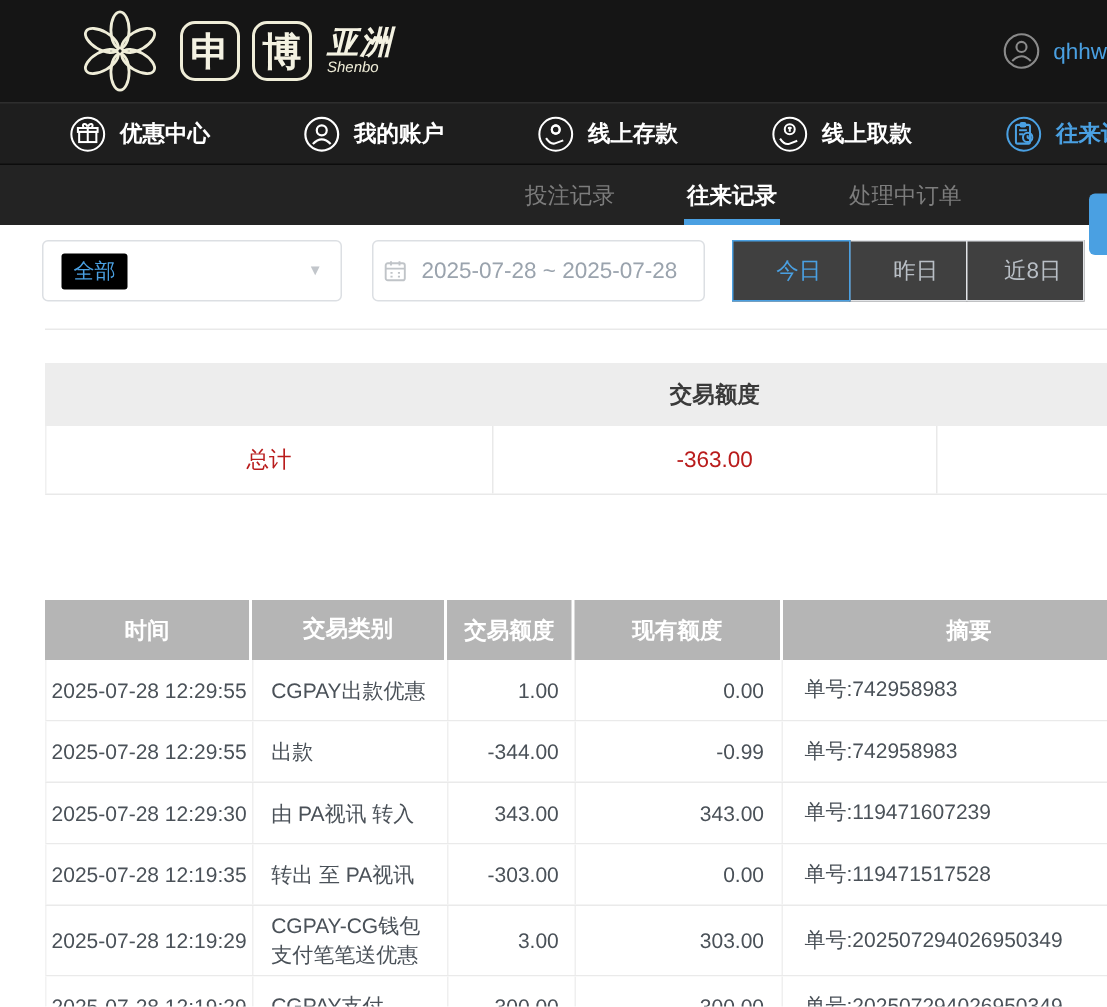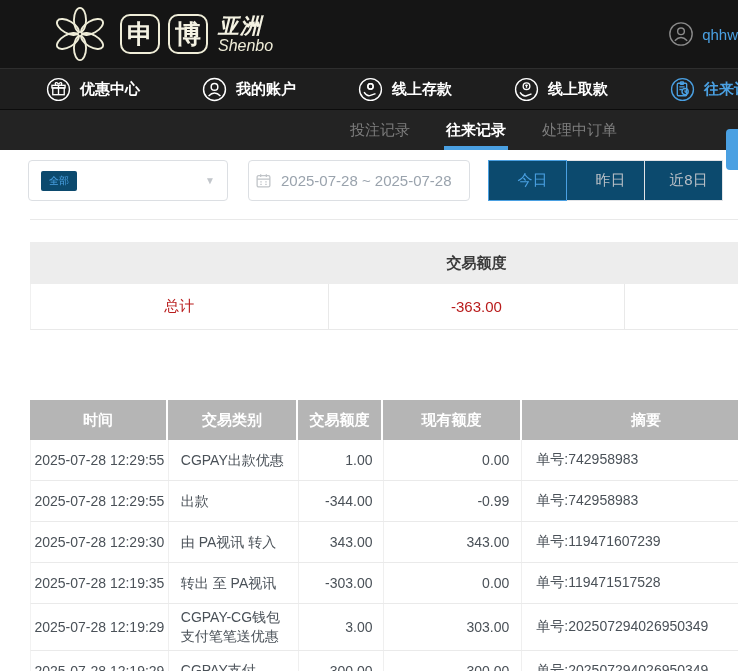--- a/index.html
+++ b/index.html
@@ -7,46 +7,46 @@
   body { font-family: "Liberation Sans", "DejaVu Sans", sans-serif; background: #fff; position: relative; }
 
   
   .top-header { height: 68px; background: #151515; display: flex; align-items: center; padding-left: 52px; }
   .logo-wrap { display: flex; align-items: center; gap: 8px; }
   .logo-flower { margin-right: 4px; }
   .logo-box { width: 40px; height: 40px; border: 2px solid #efedd8; border-radius: 10px;
     color: #f4f2e2; font-size: 26px; font-weight: bold; display: flex; align-items: center; justify-content: center; }
   .logo-region { color: #f4f2e2; line-height: 1; margin-left: 2px; font-style: italic; }
   .logo-region .cn { font-size: 21px; font-weight: bold; letter-spacing: 1px; }
-  .logo-region .en { font-size: 16px; margin-top: 2px; color: #efedd8; }
+  .logo-region .en { font-size: 10px; margin-top: 2px; color: #efedd8; }
   .user-area { margin-left: auto; display: flex; align-items: center; gap: 8px; padding-right: 0; }
   .user-name { color: #4aa0e2; font-size: 15px; white-space: nowrap; }
 
   
   .main-nav { height: 42px; background: #1e1e1e; border-top: 1px solid #2e2e2e; border-bottom: 1px solid #0c0c0c;
     display: flex; align-items: center; padding-left: 46px; gap: 62px; white-space: nowrap; overflow: hidden; }
   .nav-item { display: flex; align-items: center; gap: 9px; color: #ffffff; font-size: 15px; font-weight: bold; cursor: pointer; flex: none; }
   .nav-item.active { color: #4aa0e2; }
 
   
-  .sub-nav { height: 40px; background: #232323; display: flex; align-items: center; gap: 36px; padding-left: 350px; }
+  .sub-nav { height: 40px; background: #232323; display: flex; align-items: center; gap: 48px; padding-left: 350px; }
   .sub-tab { color: #7d7d7d; font-size: 15px; height: 100%; display: flex; align-items: center; position: relative; cursor: pointer; flex: none; }
   .sub-tab.active { color: #ffffff; font-weight: bold; }
   .sub-tab.active::after { content: ""; position: absolute; left: -2px; right: -2px; bottom: 0; height: 4px; background: #4aa0e2; }
 
   
   .filter-row { margin: 10px 0 0 28px; display: flex; align-items: center; height: 41px; }
   .select-box { width: 200px; height: 41px; border: 1px solid #dcdfe3; border-radius: 4px; background: #fff;
     display: flex; align-items: center; justify-content: space-between; padding: 0 12px; cursor: pointer; }
-  .select-chip { background: #0c4a6e; color: #4aa0e2; font-size: 10px; padding: 3px 8px; border-radius: 2px; }
+  .select-chip { background: #000000; color: #4aa0e2; font-size: 14px; padding: 3px 8px; border-radius: 2px; }
   .select-arrow { color: #c2c6cb; font-size: 10px; }
   .date-box { width: 222px; height: 41px; border: 1px solid #dcdfe3; border-radius: 4px; margin-left: 20px;
     display: flex; align-items: center; gap: 9px; padding: 0 6px; color: #9aa3ad; font-size: 15px; cursor: pointer; white-space: nowrap; }
   .quick-group { display: flex; margin-left: 18px; }
-  .quick-btn { width: 79px; height: 41px; background: #0c4a6e; border: 1px solid #e2e4e7; color: #b9bfc6;
+  .quick-btn { width: 79px; height: 41px; background: #404040; border: 1px solid #e2e4e7; color: #b9bfc6;
     font-size: 15px; display: flex; align-items: center; justify-content: center; cursor: pointer; margin-left: -1px; padding-left: 10px; }
   .quick-btn:first-child { margin-left: 0; }
   .quick-btn.active { border: 1px solid #4aa0e2; color: #4aa0e2; position: relative; z-index: 2; }
   .search-btn { position: absolute; left: 726px; top: 129px; width: 54px; height: 41px; background: #4aa0e2; border-radius: 4px; cursor: pointer; }
 
   
   .divider { margin: 18px 0 0 30px; border-top: 1px solid #e9e9e9; }
 
   
   .summary { margin: 22px 0 0 30px; width: 745px; font-size: 15px; }

